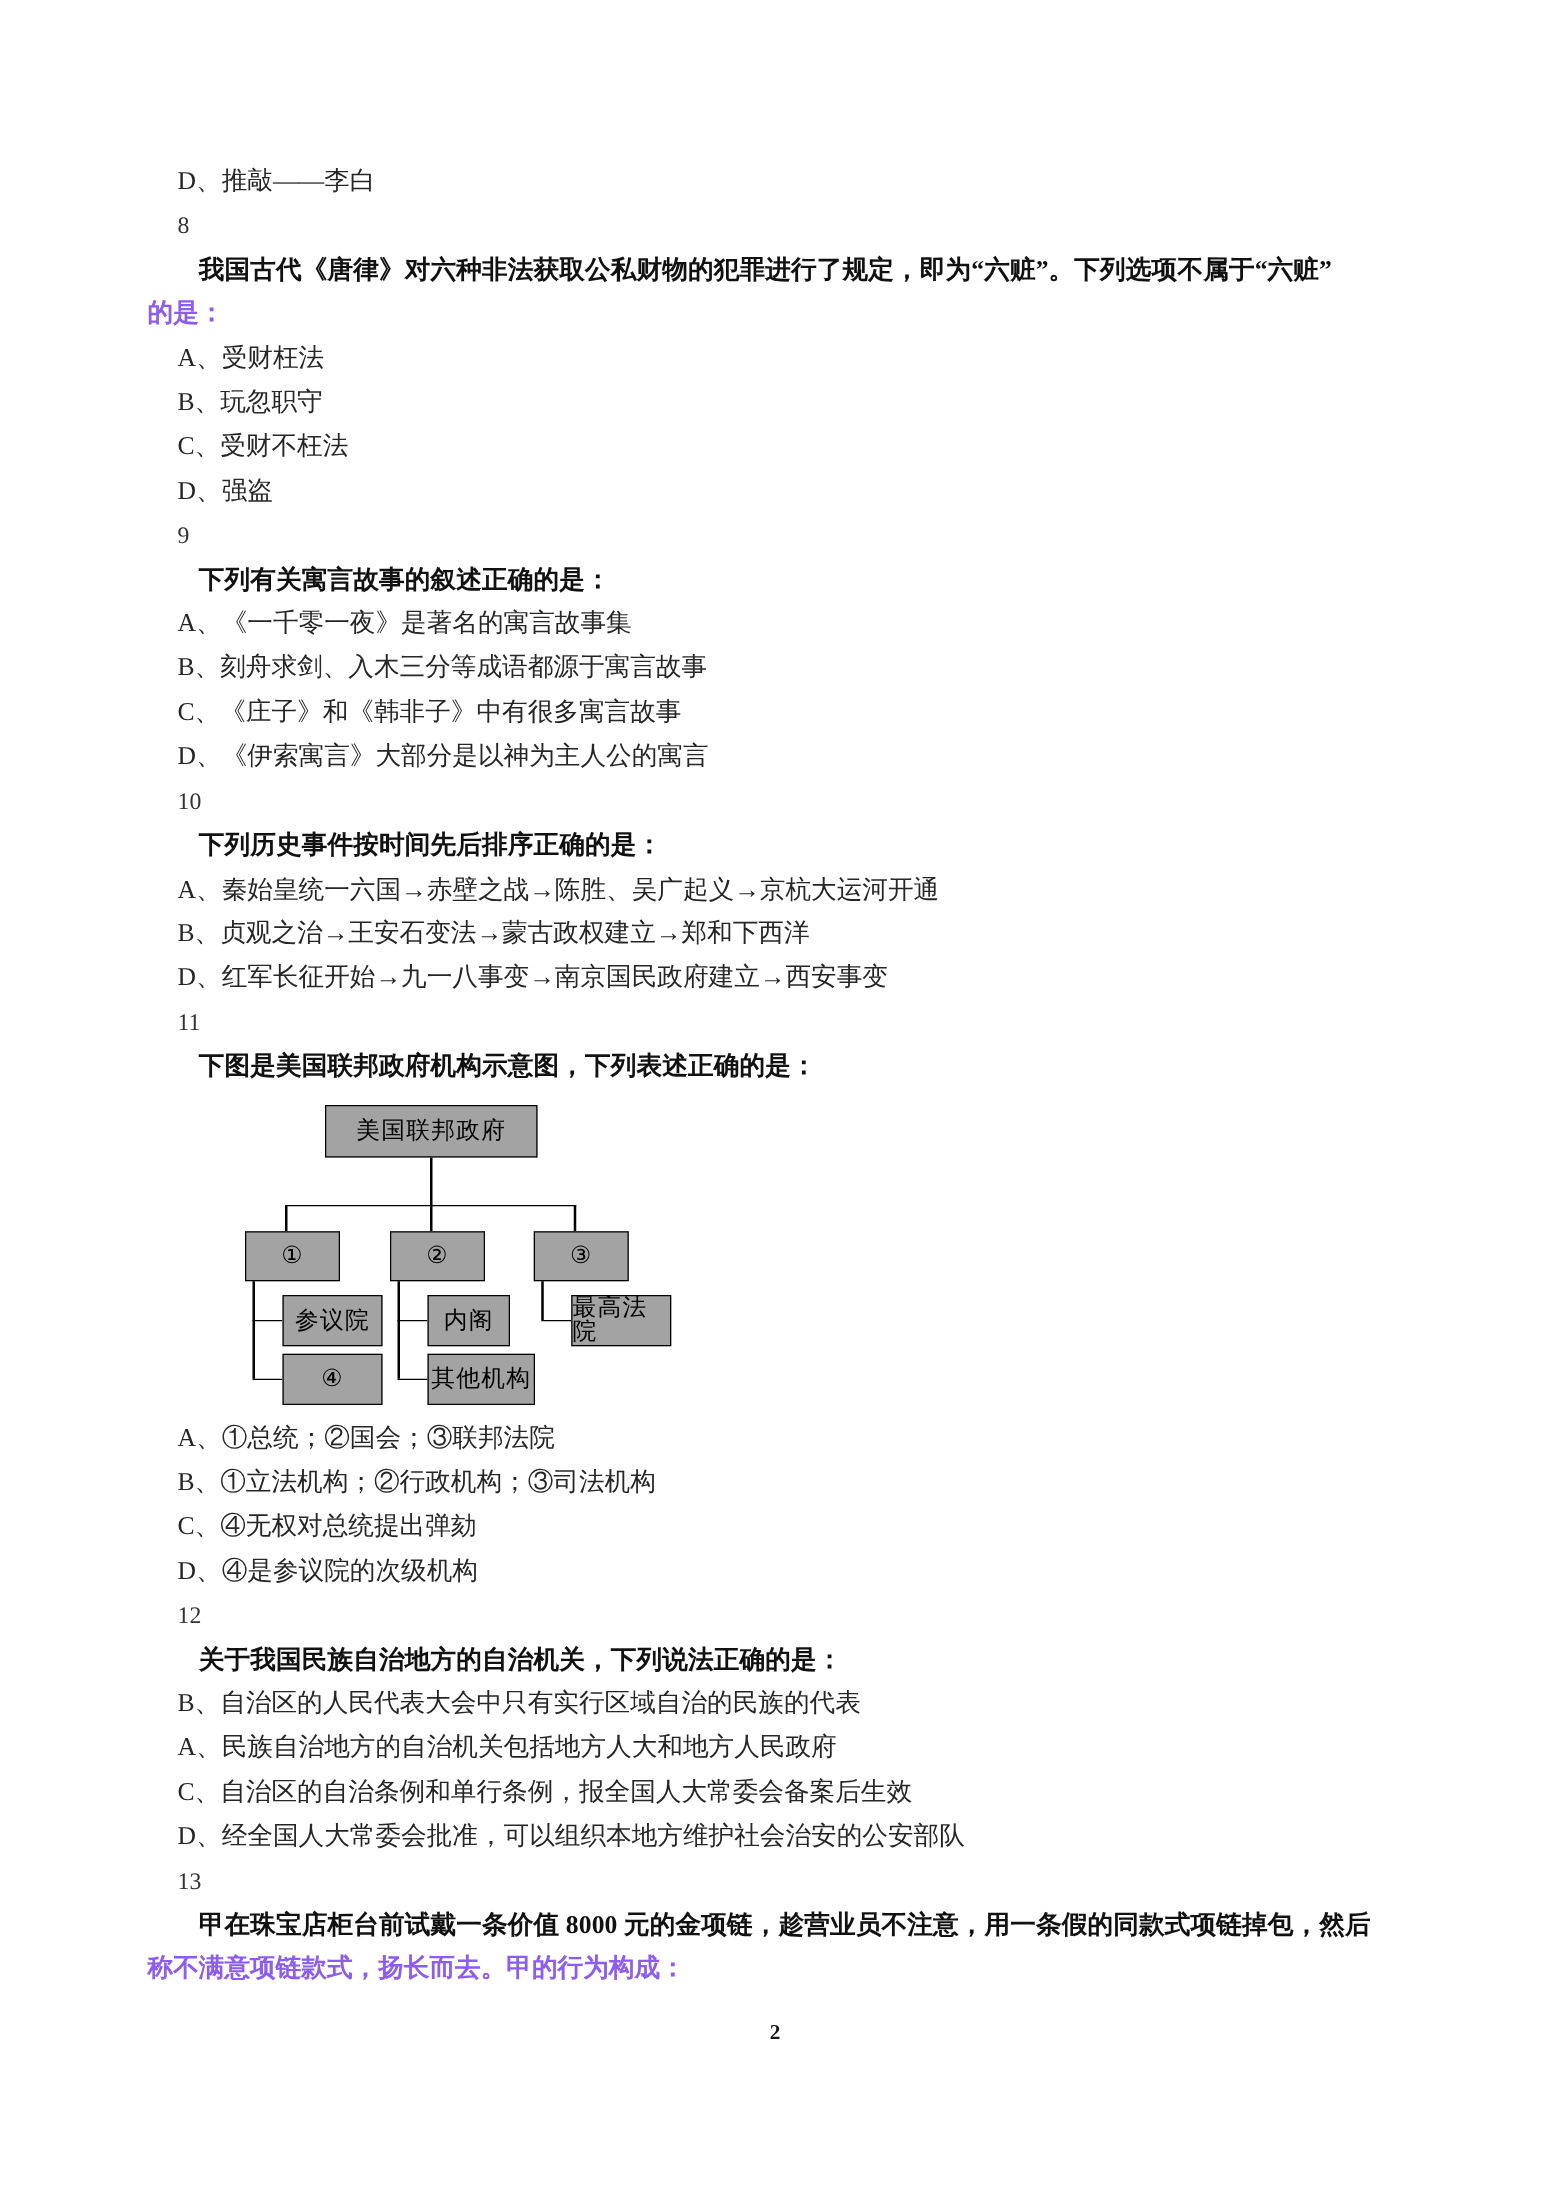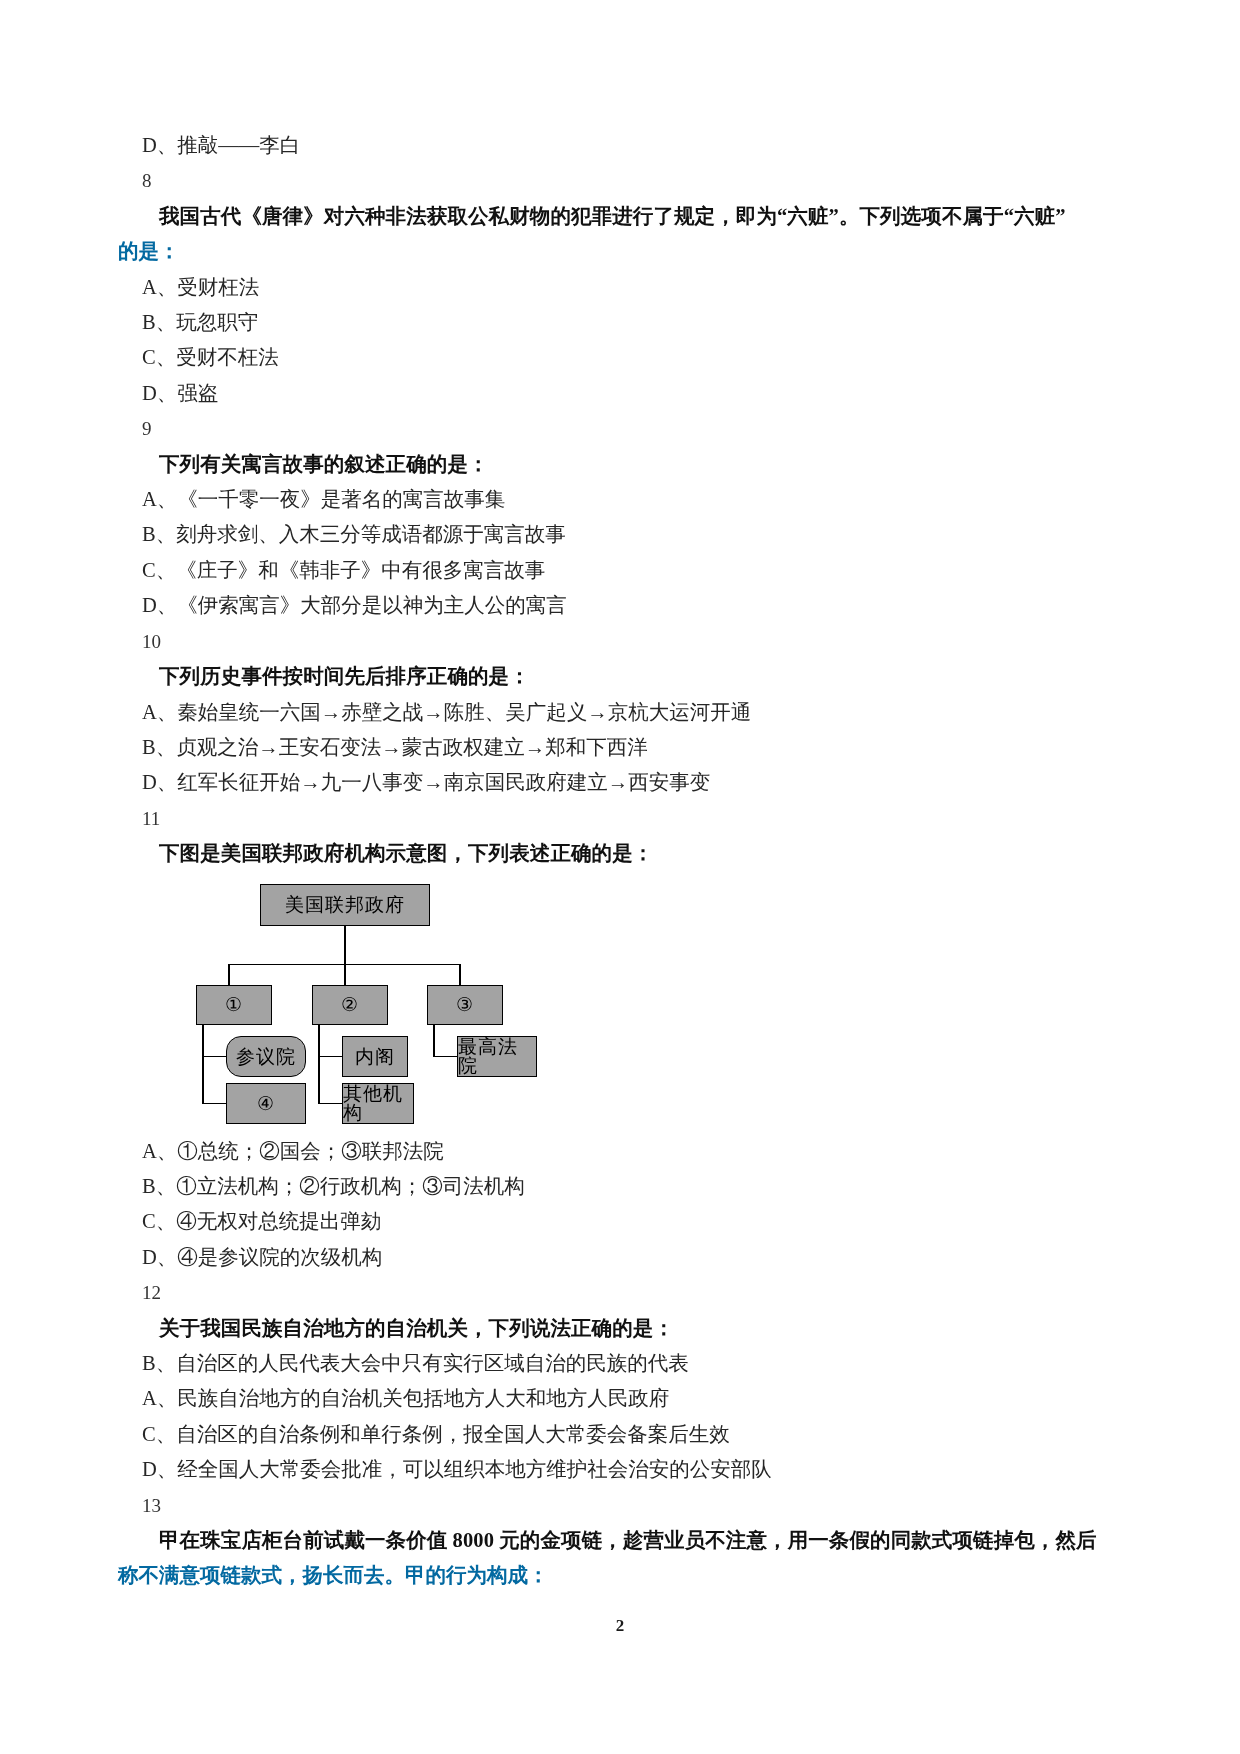--- a/index.html
+++ b/index.html
@@ -37,21 +37,21 @@
   }
   .stem {
     font-weight: bold;
     text-indent: 41px;
     color: #111111;
     letter-spacing: 0.1px;
   }
   .stem-cont {
     font-weight: bold;
     text-indent: 0;
-    color: #0369a1;
+    color: #8b5cf6;
     font-family: Liberation Serif, serif;
   }
   .stem .em {
     font-weight: bold;
   }
   
   .chart {
     position: relative;
     width: 420px;
     height: 240px;
@@ -135,28 +135,28 @@
       <div class="ln lnv" style="left:166px; top:80px; width:1.8px; height:21px;"></div>
       <div class="ln lnv" style="left:281px; top:80px; width:1.8px; height:21px;"></div>
 
       <div class="box" style="left:18px; top:101px; width:76px; height:40px;">①</div>
       <div class="box" style="left:134px; top:101px; width:76px; height:40px;">②</div>
       <div class="box" style="left:249px; top:101px; width:76px; height:40px;">③</div>
 
       <div class="ln lnv" style="left:24px; top:141px; width:1.8px; height:78px;"></div>
       <div class="ln lnh" style="left:24px; top:172px; width:24px; height:1.8px;"></div>
       <div class="ln lnh" style="left:24px; top:219px; width:24px; height:1.8px;"></div>
-      <div class="box" style="left:48px; top:152px; width:80px; height:41px;border-radius:15px;">参议院</div>
+      <div class="box" style="left:48px; top:152px; width:80px; height:41px;">参议院</div>
       <div class="box" style="left:48px; top:199px; width:80px; height:41px;">④</div>
 
       <div class="ln lnv" style="left:140px; top:141px; width:1.8px; height:78px;"></div>
       <div class="ln lnh" style="left:140px; top:172px; width:24px; height:1.8px;"></div>
       <div class="ln lnh" style="left:140px; top:219px; width:24px; height:1.8px;"></div>
       <div class="box" style="left:164px; top:152px; width:66px; height:41px;">内阁</div>
-      <div class="box" style="left:164px; top:199px; width:72px; height:41px;">其他机构</div>
+      <div class="box" style="left:164px; top:199px; width:86px; height:41px;">其他机构</div>
 
       <div class="ln lnv" style="left:255px; top:141px; width:1.8px; height:31px;"></div>
       <div class="ln lnh" style="left:255px; top:172px; width:24px; height:1.8px;"></div>
       <div class="box" style="left:279px; top:152px; width:80px; height:41px;">最高法院</div>
 
     </div>
 
     <div class="opt">A、①总统；②国会；③联邦法院</div>
     <div class="opt">B、①立法机构；②行政机构；③司法机构</div>
     <div class="opt">C、④无权对总统提出弹劾</div>

